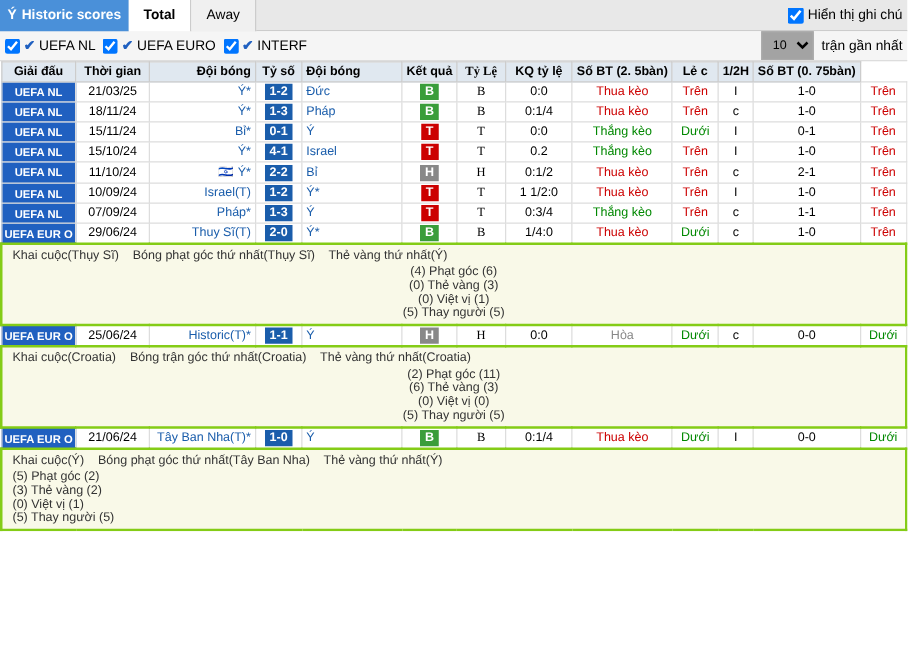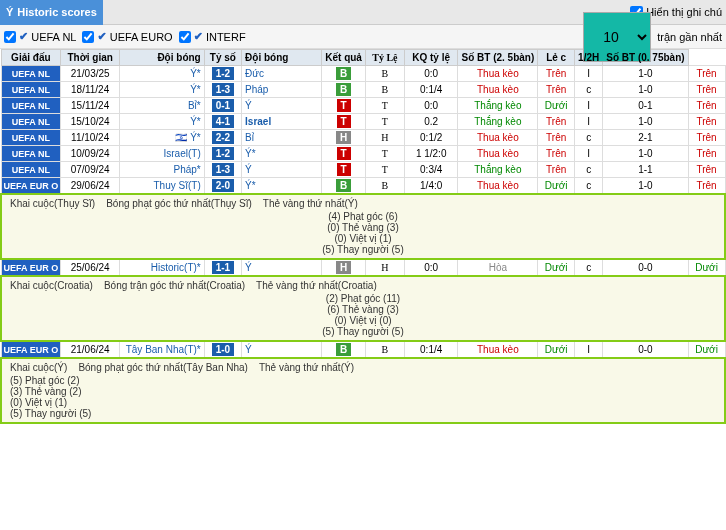--- a/index.html
+++ b/index.html
@@ -12,21 +12,21 @@
     .header-tab { padding: 2px 12px; height: 25px; line-height: 21px; cursor: pointer; border-right: 1px solid #ccc; font-size: 11px; background: #f0f0f0; }
     .header-tab.active { background: #fff; font-weight: bold; }
     .header-right { margin-left: auto; display: flex; align-items: center; gap: 4px; padding-right: 4px; font-size: 11px; }
     .checkbox-label { display: flex; align-items: center; gap: 3px; }
     
     
     .filter-row { display: flex; align-items: center; background: #f5f5f5; border-bottom: 1px solid #ddd; padding: 2px 4px; height: 24px; gap: 6px; }
     .filter-item { display: flex; align-items: center; gap: 3px; font-size: 11px; }
     .filter-checkbox { width: 12px; height: 12px; }
     .blue-check { color: #2060c0; font-weight: bold; }
-    .filter-select { font-size: 14px; padding: 15px; border: 1px solid #aaa; background: #14b8a6; }
+    .filter-select { font-size: 10px; padding: 4px; border: 1px solid #aaa; background: #a3a3a3; }
     
     
     .match-table { width: 100%; border-collapse: collapse; }
     .match-table th { background: #e0e8f0; border: 1px solid #ccc; padding: 2px 3px; font-size: 10px; font-weight: bold; text-align: center; white-space: nowrap; }
     .match-table td { border: 1px solid #ddd; padding: 2px 3px; font-size: 10px; text-align: center; white-space: nowrap; }
     
     .team-link { color: #1a5dab; text-decoration: none; }
     
     .detail-row td { background: #f9f9e8; text-align: left; font-size: 10px; color: #333; padding: 3px 8px; border: 2px solid #84cc16; }
     
@@ -43,20 +43,24 @@
     .col-1h2h { width: 28px; }
     .col-sobt2 { width: 38px; }
   </style>
 </head>
 <body>
 
 <div class="header">
   <div class="header-logo">
     <span>Ý</span>
     <span>Historic scores</span>
+  </div>
+  <div class="header-tabs">
+    <div class="header-tab active">Total</div>
+    <div class="header-tab">Away</div>
   </div>
   <div class="header-right">
     <label class="checkbox-label">
       <input type="checkbox" checked="" style="">
       <span>Hiển thị ghi chú</span>
     </label>
   </div>
 </div>
 
 <div class="filter-row">
@@ -145,21 +149,21 @@
     <td class="col-sobt" style="color:#080;">Dưới</td>
     <td class="col-lec">I</td>
     <td class="col-1h2h">0-1</td>
     <td class="col-sobt2" style="color:#c00;">Trên</td>
   </tr>
       <tr>
     <td class="col-giaidau" style="background:#2060c0;color:#fff;font-weight:bold;font-size:9px;padding:1px 2px;">UEFA NL</td>
     <td class="col-thoigian">15/10/24</td>
     <td class="col-doibong1" style="text-align:right;"><a class="team-link">Ý*</a></td>
     <td class="col-tyle"><span style="background:#1a5dab;color:#fff;padding:1px 4px;font-weight:bold;">4-1</span></td>
-    <td class="col-doibong2" style="text-align:left;font-weight:bold;"><a class="team-link">Israel</a></td>
+    <td class="col-doibong2" style="text-align:left;"><a class="team-link">Israel</a></td>
     <td class="col-kq"><span style="background:#c00;color:#fff;padding:1px 4px;font-weight:bold;">T</span></td>
     <td class="col-tyle2">T</td>
     <td class="col-kqtyle">0.2</td>
     <td class="col-sobt" style="color:#080;">Thắng kèo</td>
     <td class="col-sobt" style="color:#c00;">Trên</td>
     <td class="col-lec">I</td>
     <td class="col-1h2h">1-0</td>
     <td class="col-sobt2" style="color:#c00;">Trên</td>
   </tr>
       <tr>

